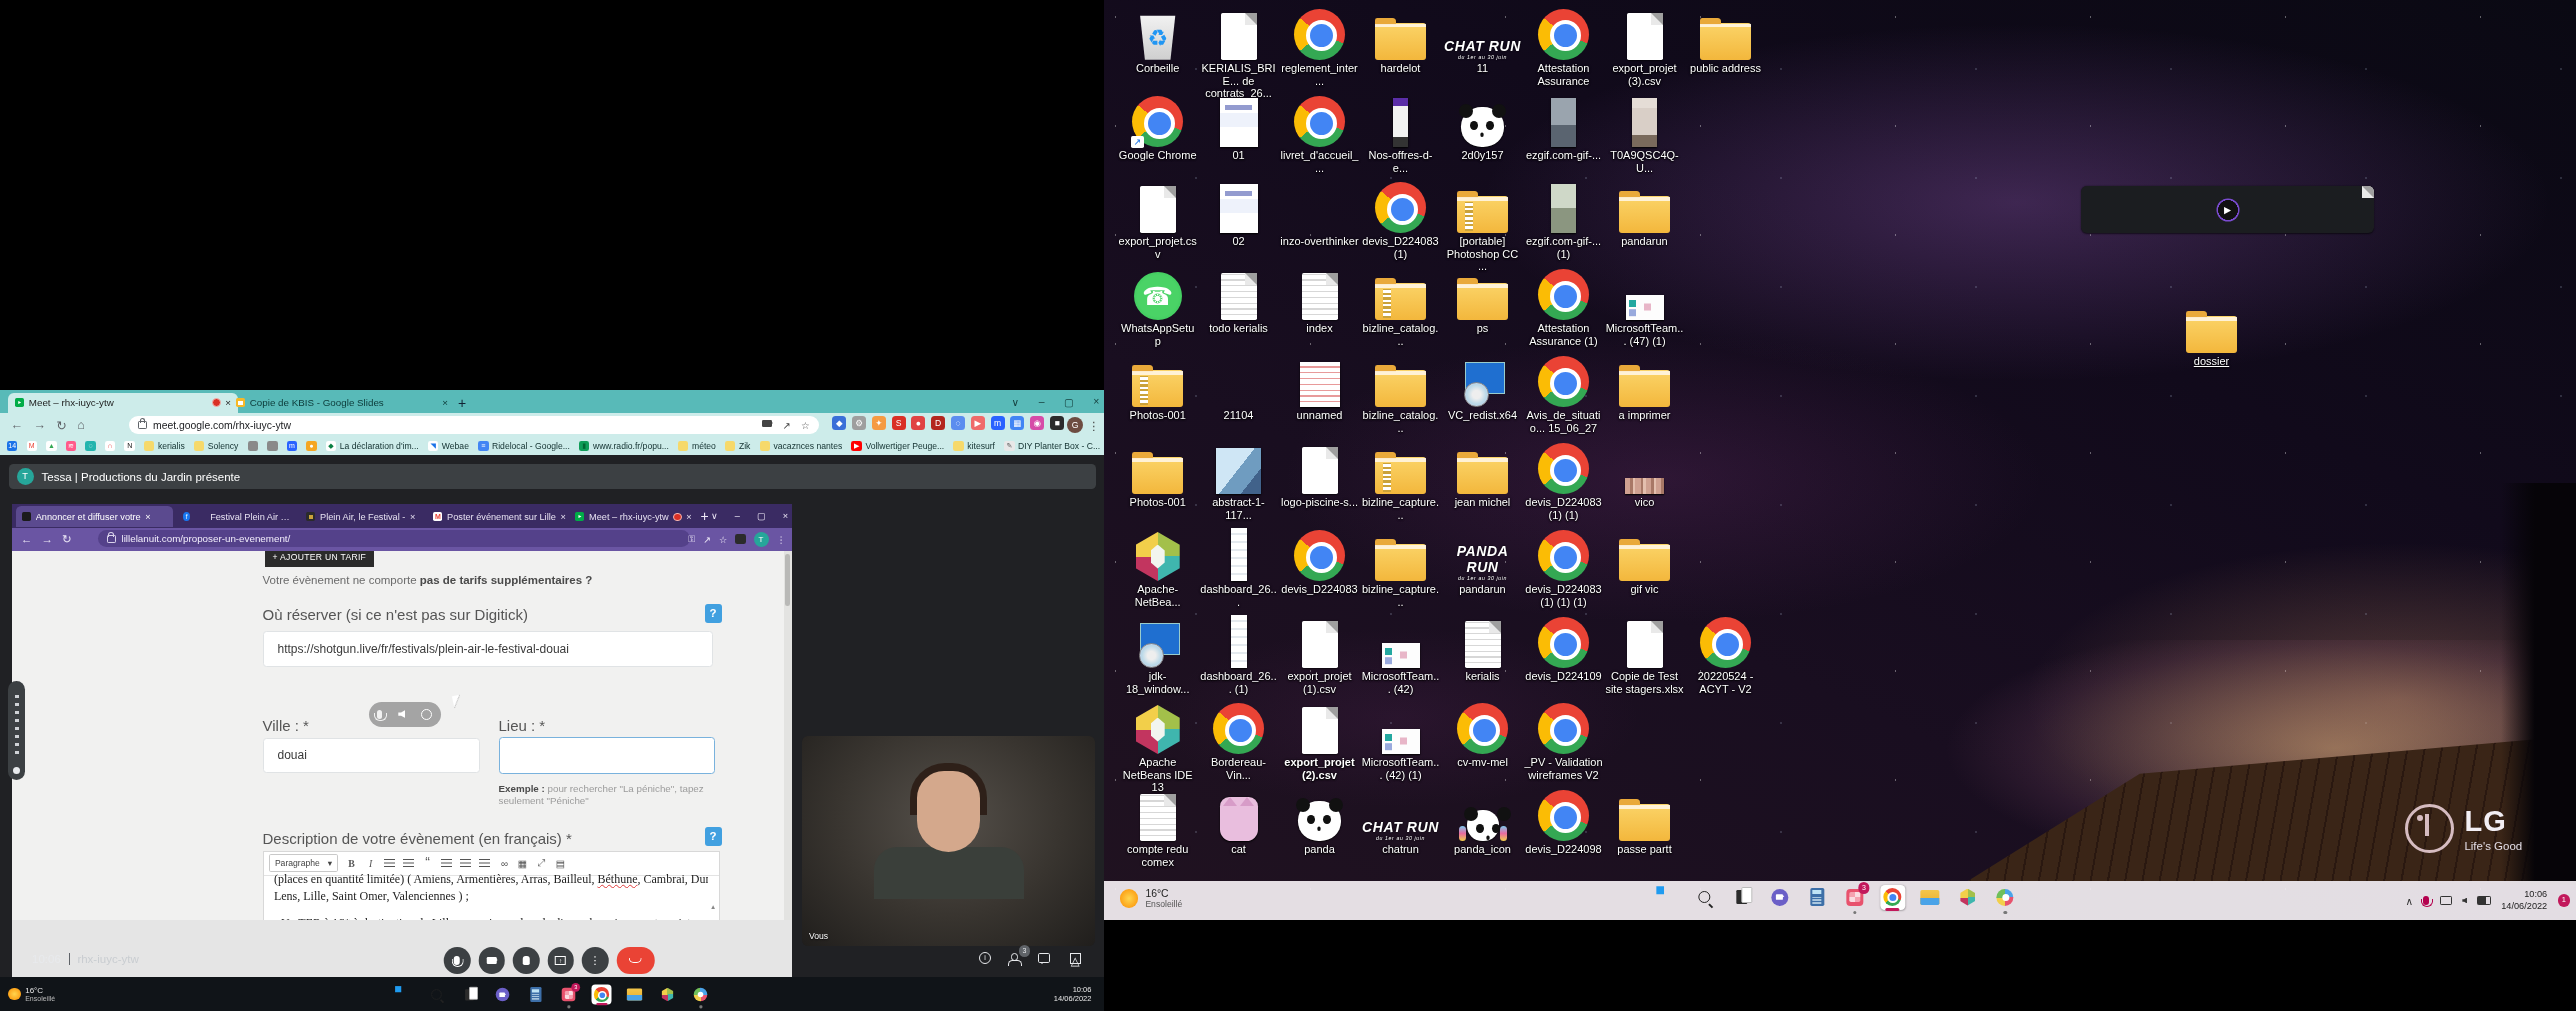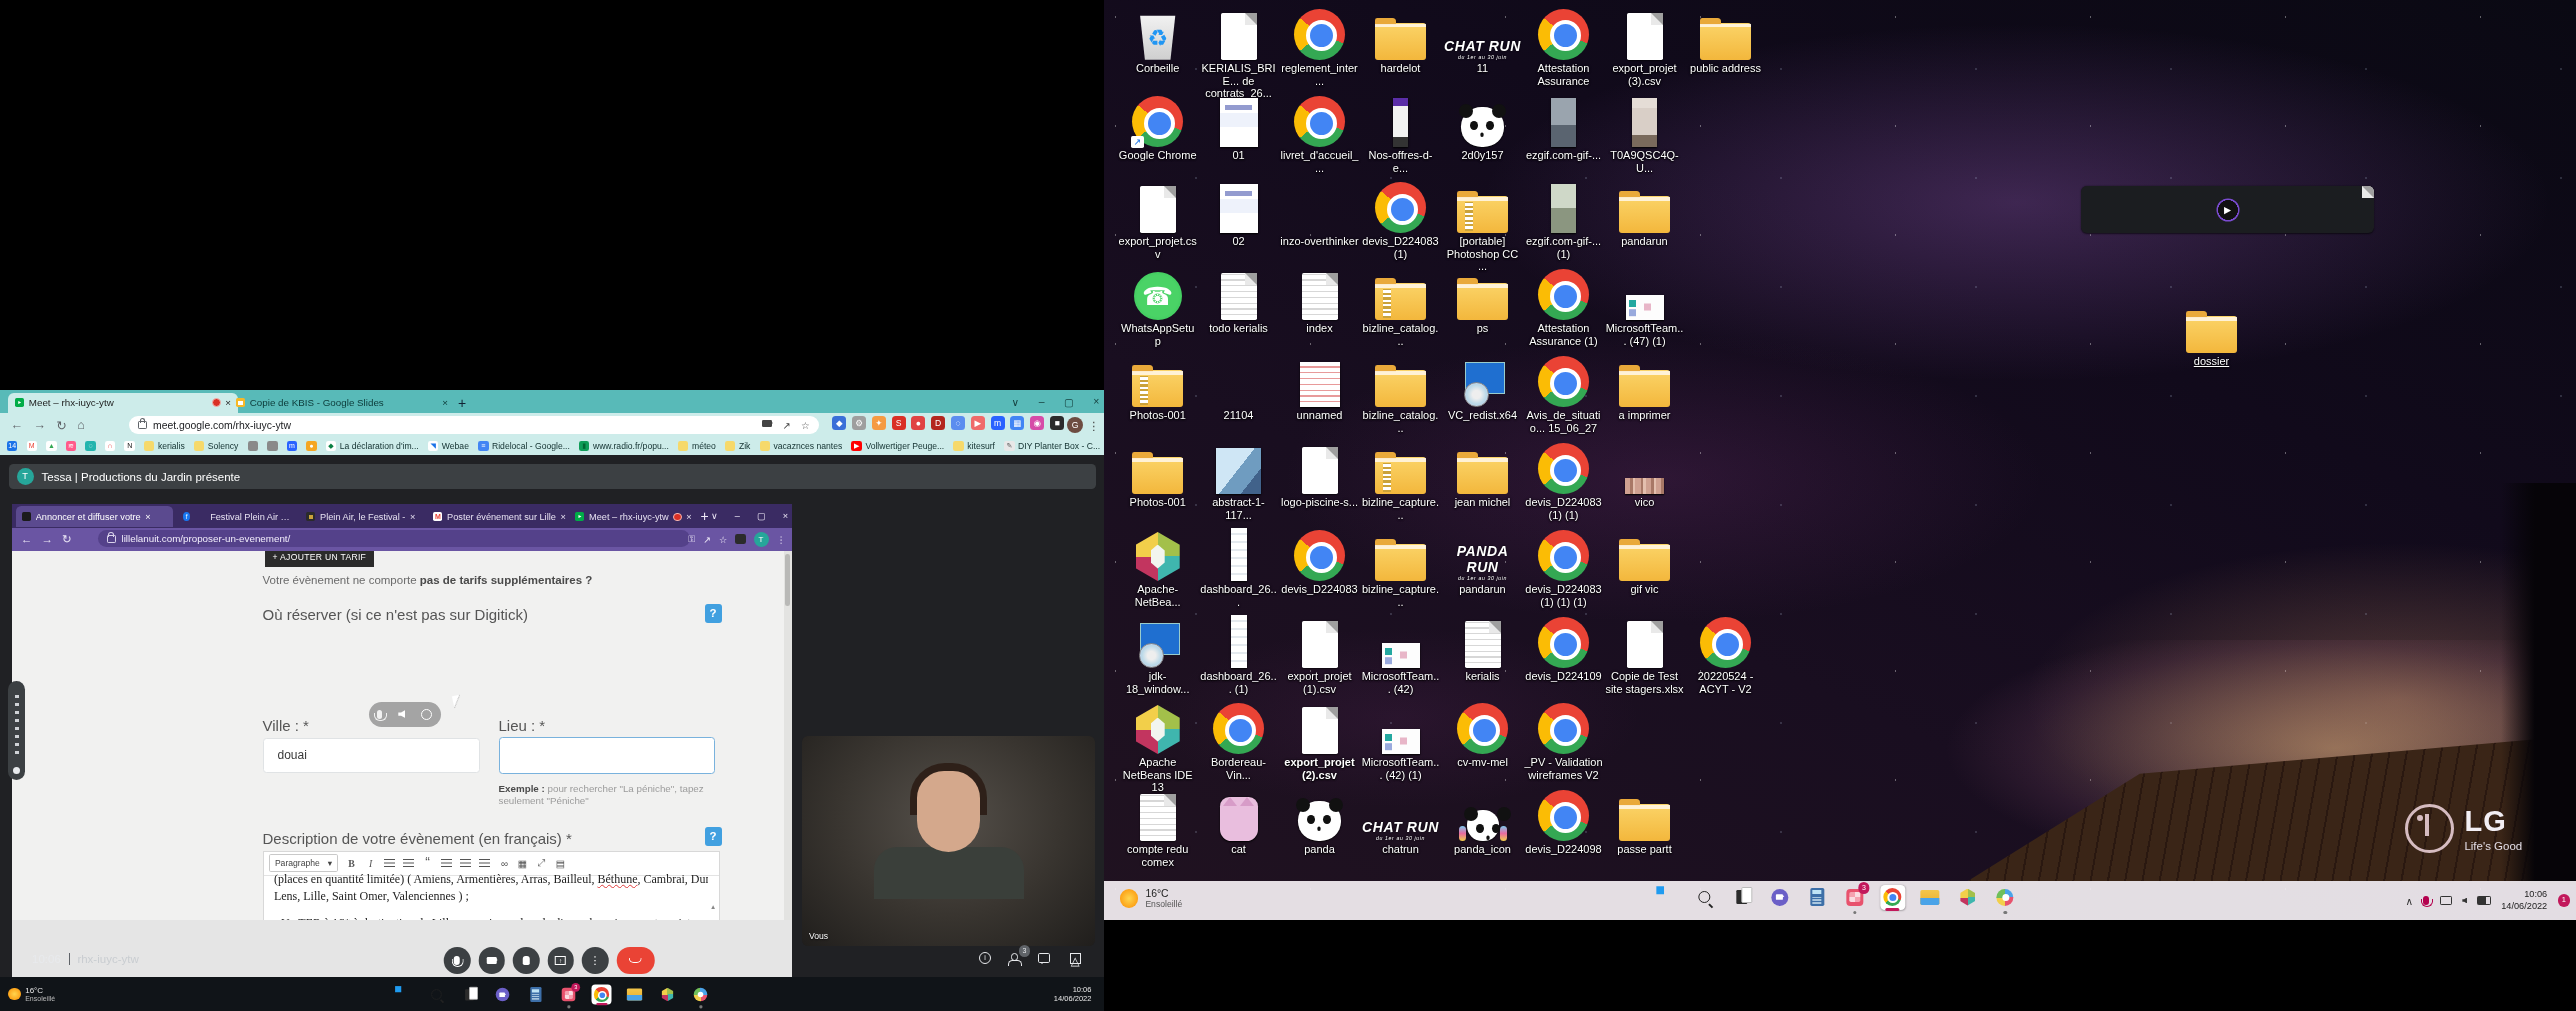--- a/index.html
+++ b/index.html
@@ -450,20 +450,23 @@
         </div>
       </div>
 
       <div class="i-page">
         <div class="chip-dark">+ AJOUTER UN TARIF</div>
         <div class="f-line" style="top:23px">
           <span>Votre évènement ne comporte </span><b style="color:#4a4a4a">pas de tarifs supplémentaires ?</b>
         </div>
         <div class="f-label" style="top:55px">Où réserver (si ce n'est pas sur Digitick)</div>
         <div class="q-badge" style="left:693px;top:53px">?</div>
+        <div class="f-input" style="left:251px;top:80px;width:450px;height:36px">
+          <span>https://shotgun.live/fr/festivals/plein-air-le-festival-douai</span>
+        </div>
 
         <div class="f-label" style="top:166px">Ville : *</div>
         <div class="f-label" style="left:487px;top:166px">Lieu : *</div>
         <div class="f-input" style="left:251px;top:187px;width:217px;height:35px">
           <span>douai</span>
         </div>
         <div class="f-input focus" style="left:487px;top:186px;width:216px;height:37px">
           <span></span>
         </div>
         <div class="hint">

